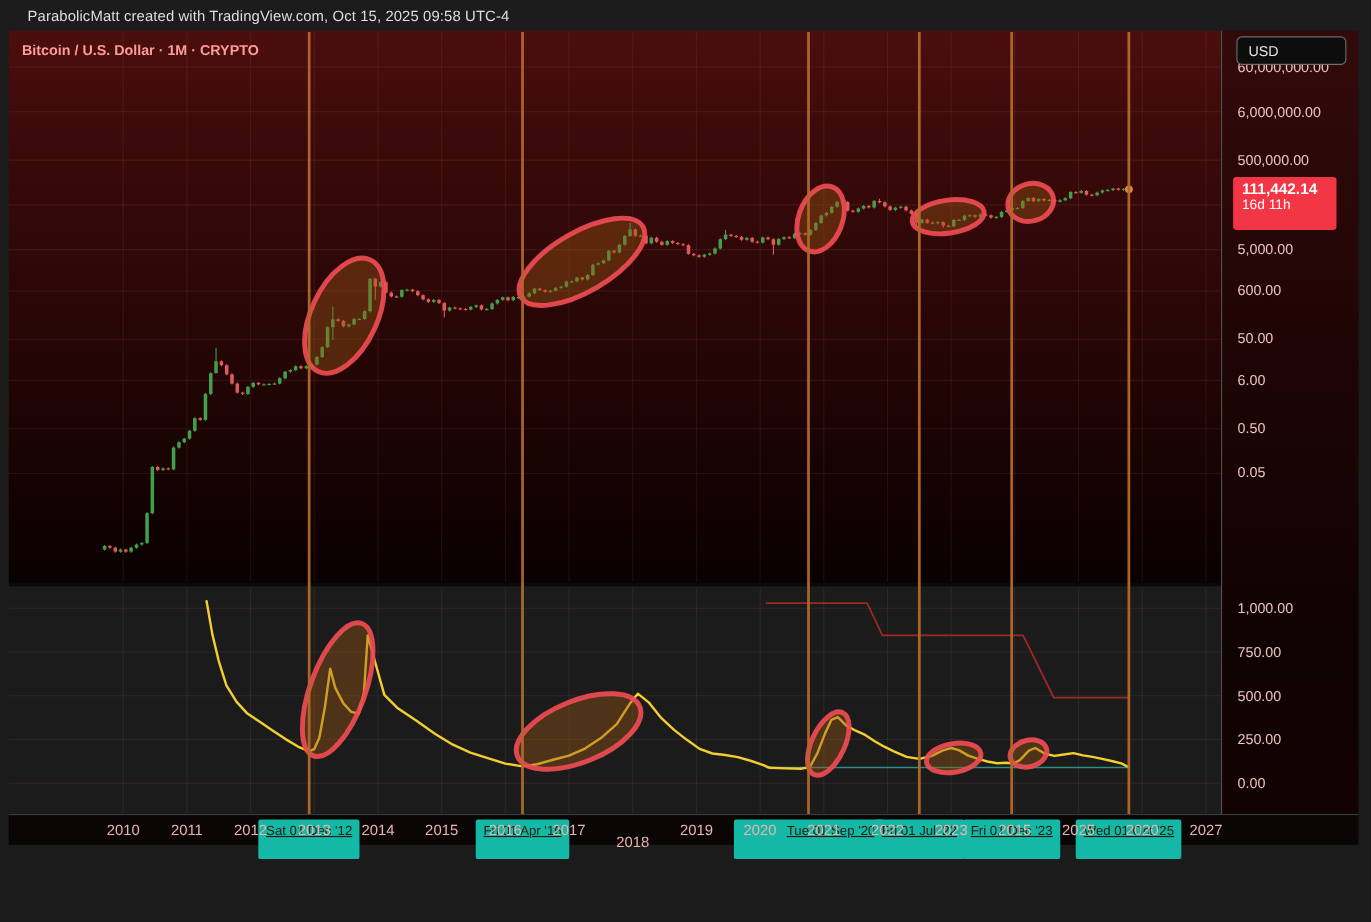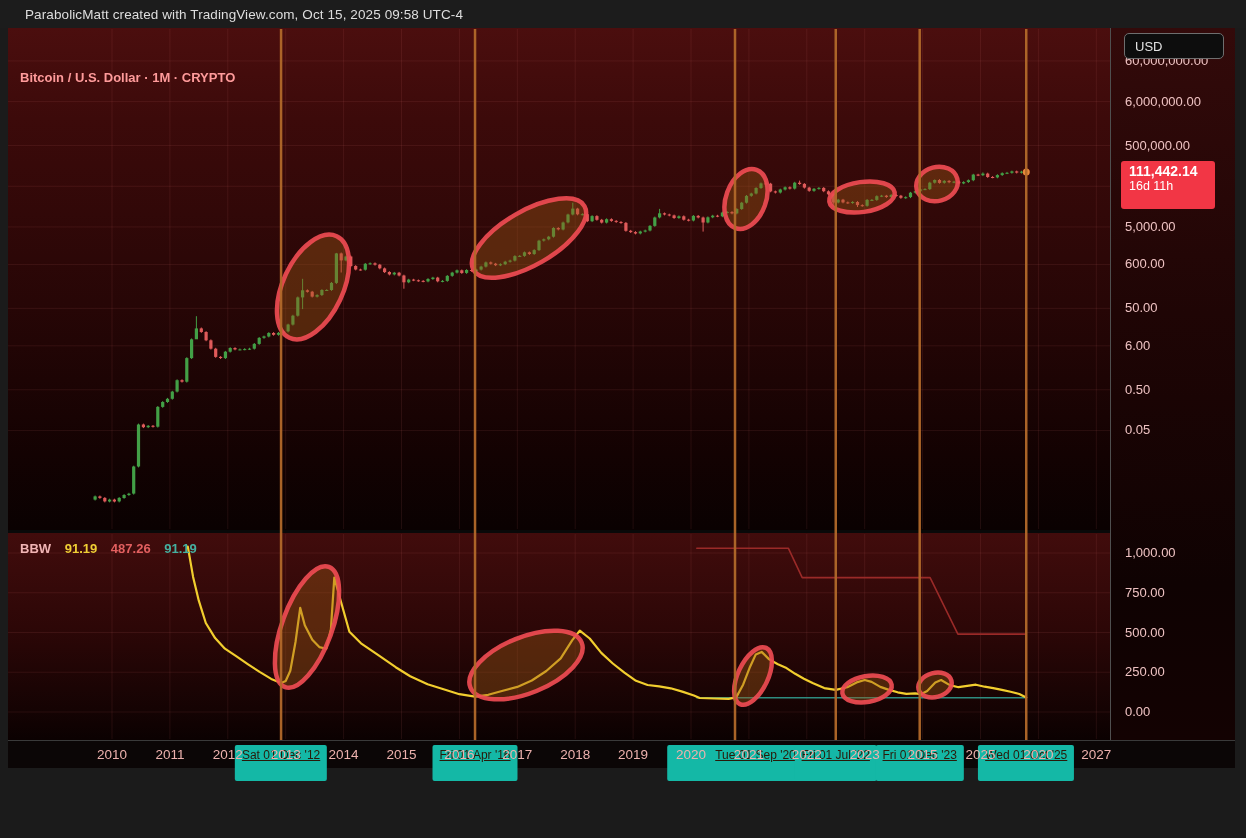--- a/index.html
+++ b/index.html
@@ -29,48 +29,40 @@
     border-top:1px solid #3a3a3a;box-sizing:border-box;}
   .yr{position:absolute;top:6px;transform:translateX(-50%);font-size:13.5px;color:#edb2ae;z-index:3;}
   .evt{position:absolute;top:4px;transform:translateX(-50%);height:36px;line-height:20px;
     background:#14b8a6;color:#2a1a09;font-size:12px;padding:0 7px;border-radius:2px;
     white-space:nowrap;z-index:2;text-decoration:underline;}
   #footer{position:absolute;left:0;top:768px;width:1246px;height:70px;background:#1b1b1b;}
   #tv-logo{position:absolute;left:22px;top:20px;display:flex;align-items:center;cursor:pointer;}
   #tv-logo .word{margin-left:9px;font-size:22px;font-weight:bold;color:#d6d6d6;letter-spacing:-.3px;}
   #chart-svg{position:absolute;left:0;top:0;z-index:2;}
   .legend{position:absolute;z-index:4;font-size:13px;white-space:nowrap;}
-  #main-legend{left:12px;top:10px;color:#ff9b9b;font-weight:bold;margin-top:32px;}
+  #main-legend{left:12px;top:10px;color:#ff9b9b;font-weight:bold;}
   #bbw-legend{left:12px;top:8px;}
   #bbw-legend .t{color:#f0b4b4;font-weight:bold;}
   #bbw-legend b{margin-left:10px;font-weight:bold;}
 </style>
 </head>
 <body>
 
 <div id="stage">
 
   <div class="topbar">
     <span>ParabolicMatt created with TradingView.com, Oct 15, 2025 09:58 UTC-4</span>
   </div>
 
   <div id="main-pane" class="pane">
     <div id="main-legend" class="legend">Bitcoin / U.S. Dollar · 1M · CRYPTO</div>
   </div>
 
   <div id="pane-sep"></div>
 
-  <div id="bbw-pane" class="pane">
-    <div id="bbw-legend" class="legend">
-      <span class="t">BBW</span>
-      <b id="bbw-v1" style="color: rgb(240, 207, 53);">91.19</b>
-      <b id="bbw-v2" style="color: rgb(226, 95, 95);">487.26</b>
-      <b id="bbw-v3" style="color: rgb(69, 176, 160);">91.19</b>
-    </div>
-  </div>
 
   <svg id="chart-svg" width="1246" height="838">
       <defs>
         <clipPath id="cm">
           <rect x="8" y="29" width="1102" height="500"></rect>
         </clipPath>
         <clipPath id="cb">
           <rect x="8" y="534" width="1102" height="205"></rect>
         </clipPath>
       </defs>
@@ -382,21 +374,21 @@
       <div class="evt" style="left: 911.705px;">Fri 01 Dec '23</div>
       <div class="evt" style="left: 1018.24px;">Wed 01 Oct '25</div>
       <div class="yr" style="left: 104px;">2010</div>
       <div class="yr" style="left: 161.9px;">2011</div>
       <div class="yr" style="left: 219.8px;">2012</div>
       <div class="yr" style="left: 277.7px;">2013</div>
       <div class="yr" style="left: 335.6px;">2014</div>
       <div class="yr" style="left: 393.5px;">2015</div>
       <div class="yr" style="left: 451.4px;">2016</div>
       <div class="yr" style="left: 509.3px;">2017</div>
-      <div class="yr" style="left: 567.2px;">2018</div>
+      <div class="yr" style="left: 567.2px; margin-top: 11px;">2018</div>
       <div class="yr" style="left: 625.1px;">2019</div>
       <div class="yr" style="left: 683px;">2020</div>
       <div class="yr" style="left: 740.9px;">2021</div>
       <div class="yr" style="left: 798.8px;">2022</div>
       <div class="yr" style="left: 856.7px;">2023</div>
       <div class="yr" style="left: 914.6px;">2015</div>
       <div class="yr" style="left: 972.5px;">2025</div>
       <div class="yr" style="left: 1030.4px;">2020</div>
       <div class="yr" style="left: 1088.3px;">2027</div>
     </div>

